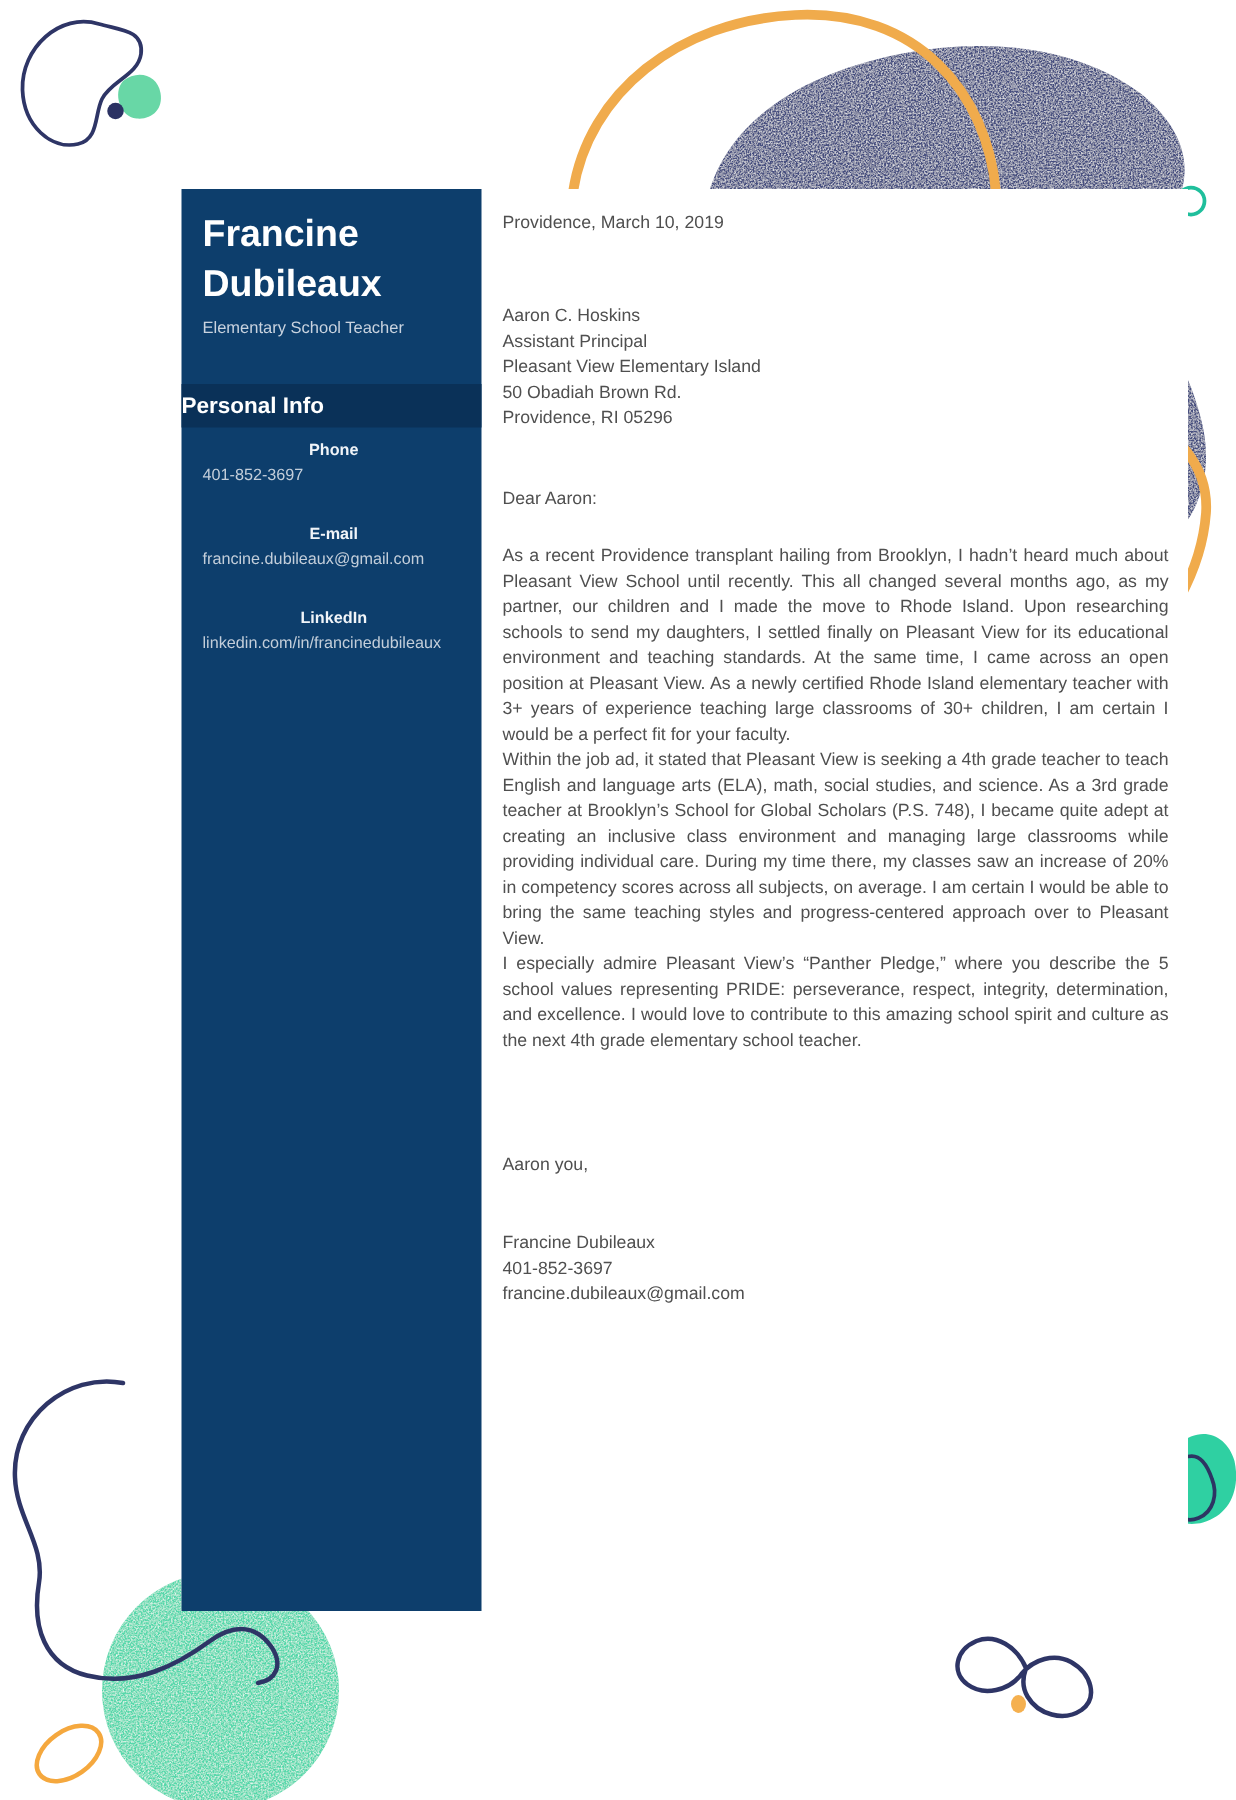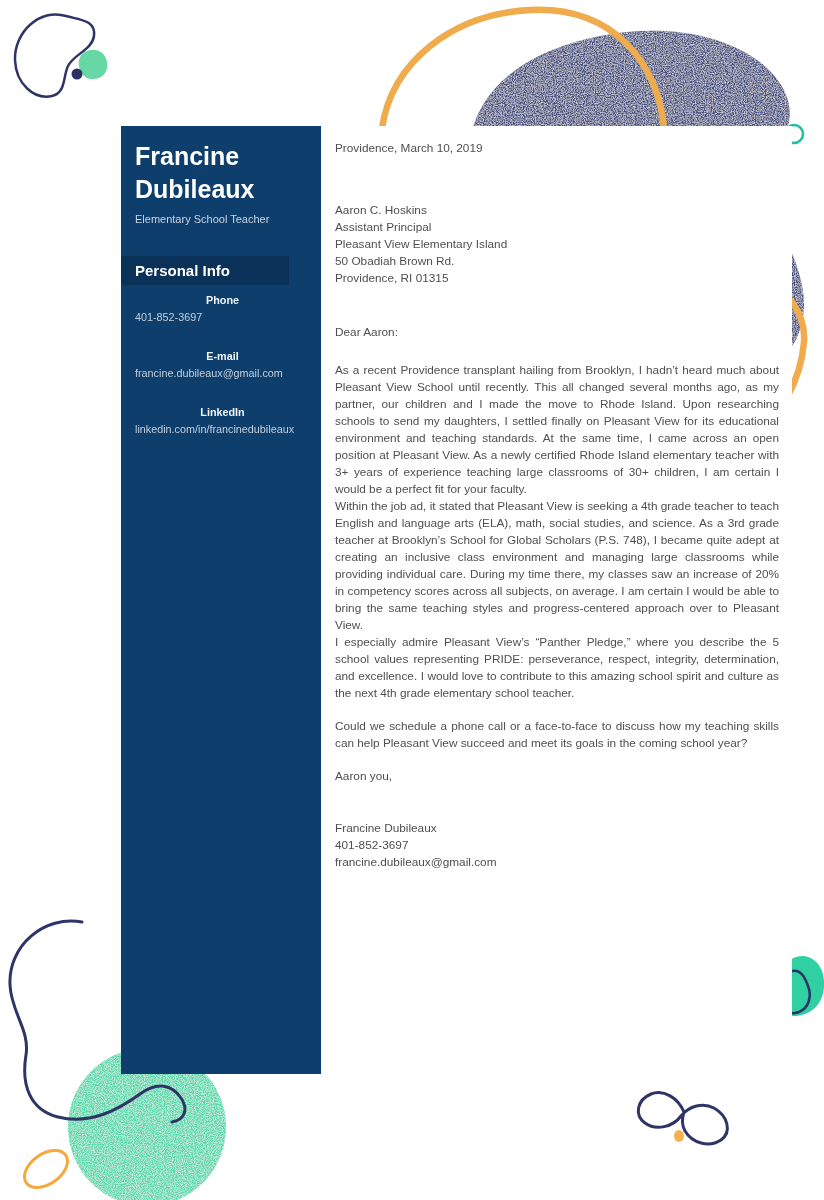--- a/index.html
+++ b/index.html
@@ -37,24 +37,24 @@
     font-size: 25px; font-weight: 700; line-height: 33px;
     color: #ffffff;
   }
   .sidebar .job-title {
     position: absolute; left: 14px; top: 84px; width: 160px;
     font-size: 11px; line-height: 18px; font-weight: 400;
     color: #c9d3df;
   }
   .sidebar .section-band {
     position: absolute; left: 0; top: 130px;
-    width: 168px; height: 29px;
+    width: 200px; height: 29px;
     background: #0a3158;
     font-size: 15px; font-weight: 700; line-height: 29px;
-    padding-left: 14px; color: #ffffff;
+    color: #ffffff;
   }
   .sidebar .contact {
     position: absolute; left: 14px; top: 166px; width: 175px;
   }
   .contact-group { margin-bottom: 22px; }
   .contact-label {
     font-size: 10.8px; font-weight: 700; line-height: 17px;
     color: #f0f4f8;
     text-align: center;
   }
@@ -148,29 +148,28 @@
 
   <section class="letter">
 
     <div class="lblock b-date">Providence, March 10, 2019</div>
 
     <div class="lblock b-recipient">
       <div>Aaron C. Hoskins</div>
       <div>Assistant Principal</div>
       <div>Pleasant View Elementary Island</div>
       <div>50 Obadiah Brown Rd.</div>
-      <div>Providence, RI 01315</div>
+      <div>Providence, RI 05296</div>
     </div>
 
     <div class="lblock b-salutation">Dear Aaron:</div>
 
     <p class="lblock jst b-p1">As a recent Providence transplant hailing from Brooklyn, I hadn’t heard much about Pleasant View School until recently. This all changed several months ago, as my partner, our children and I made the move to Rhode Island. Upon researching schools to send my daughters, I settled finally on Pleasant View for its educational environment and teaching standards. At the same time, I came across an open position at Pleasant View. As a newly certified Rhode Island elementary teacher with 3+ years of experience teaching large classrooms of 30+ children, I am certain I would be a perfect fit for your faculty.</p>
     <p class="lblock jst b-p2">Within the job ad, it stated that Pleasant View is seeking a 4th grade teacher to teach English and language arts (ELA), math, social studies, and science. As a 3rd grade teacher at Brooklyn’s School for Global Scholars (P.S. 748), I became quite adept at creating an inclusive class environment and managing large classrooms while providing individual care. During my time there, my classes saw an increase of 20% in competency scores across all subjects, on average. I am certain I would be able to bring the same teaching styles and progress-centered approach over to Pleasant View.</p>
     <p class="lblock jst b-p3">I especially admire Pleasant View’s “Panther Pledge,” where you describe the 5 school values representing PRIDE: perseverance, respect, integrity, determination, and excellence. I would love to contribute to this amazing school spirit and culture as the next 4th grade elementary school teacher.</p>
-    <p class="lblock jst b-p4">Could we schedule a phone call or a face-to-face to discuss how my teaching skills can help Pleasant View succeed and meet its goals in the coming school year?</p>
 
     <div class="lblock b-closing">Aaron you,</div>
 
     <div class="lblock b-signature">
       <div>Francine Dubileaux</div>
       <div>401-852-3697</div>
       <div>francine.dubileaux@gmail.com</div>
     </div>
 
   </section>

